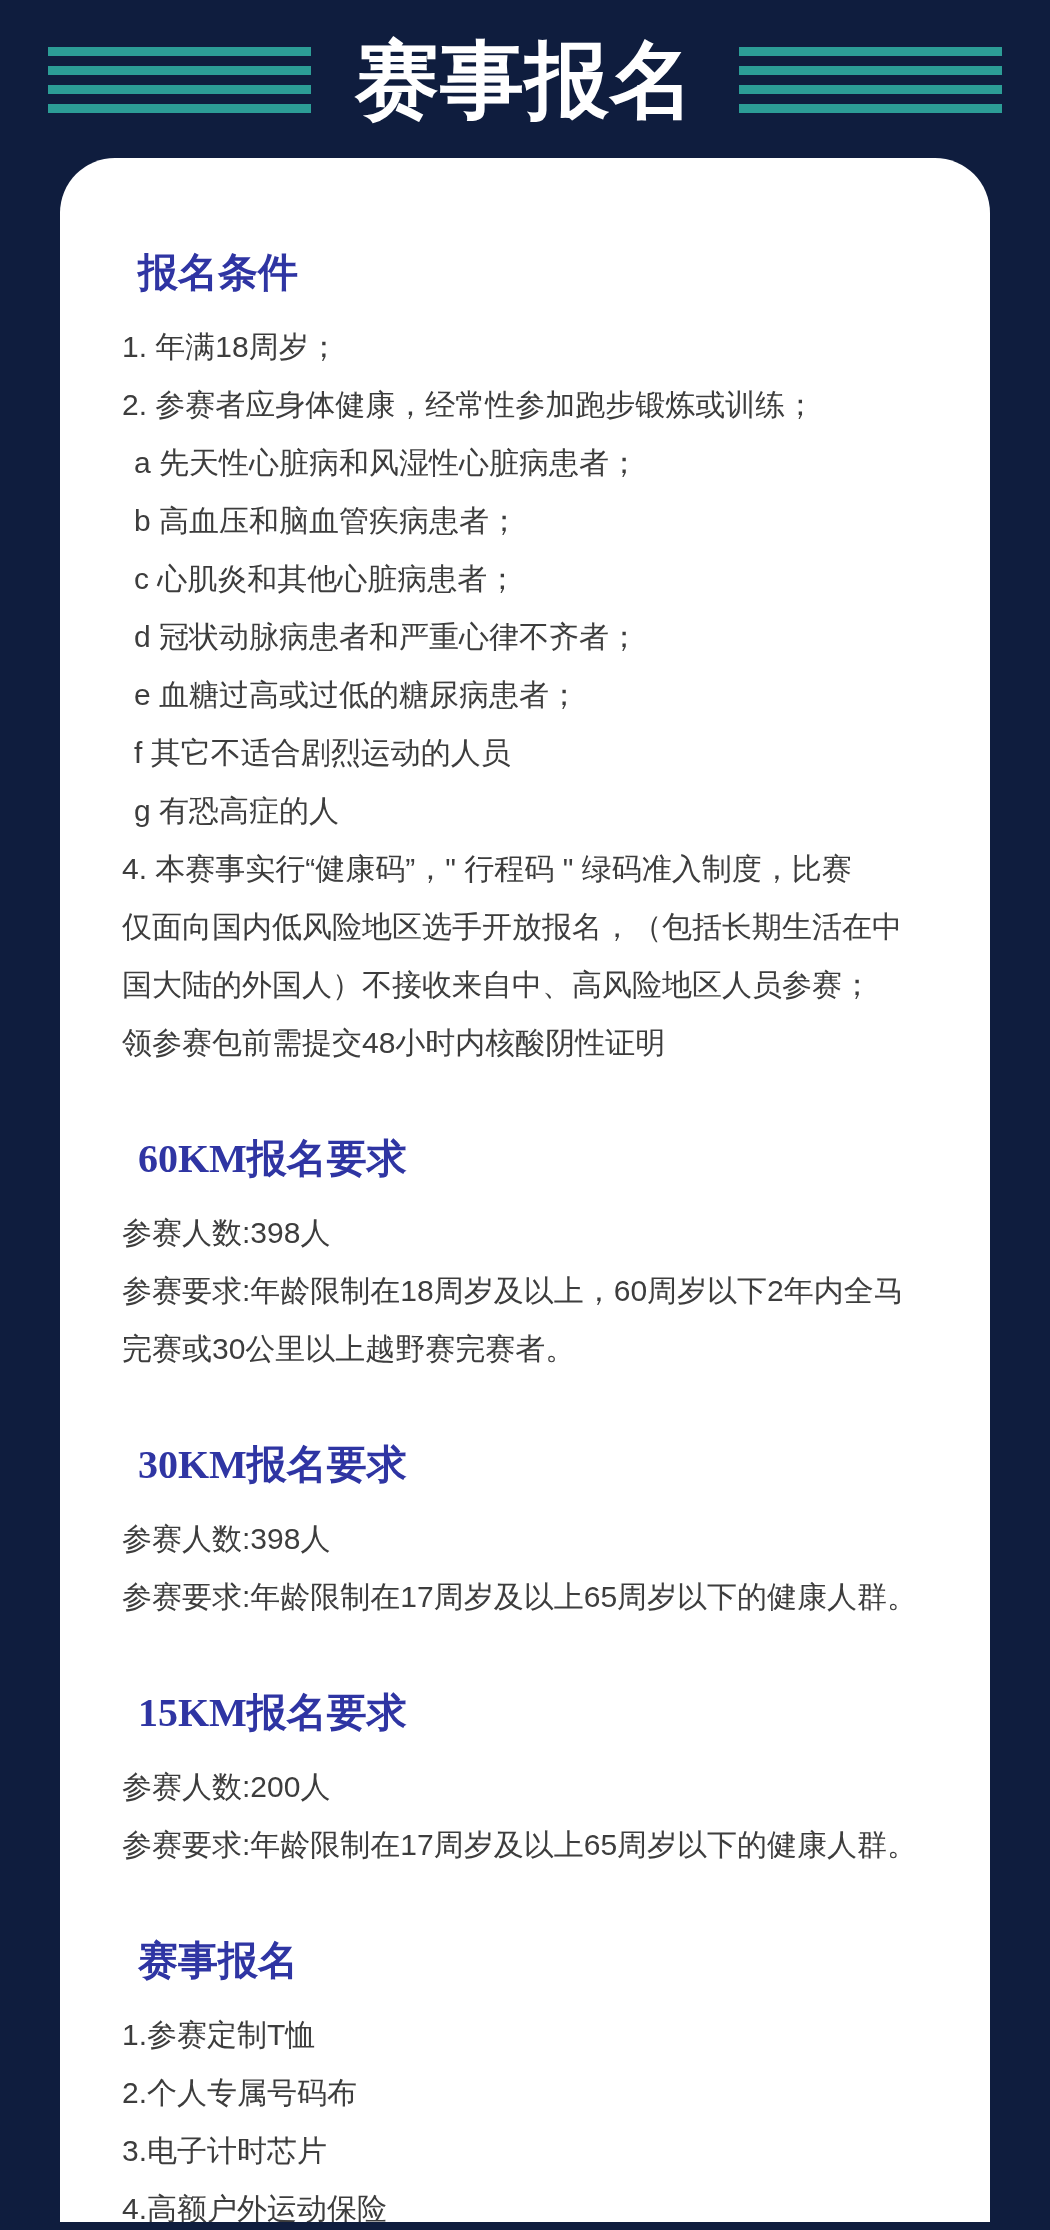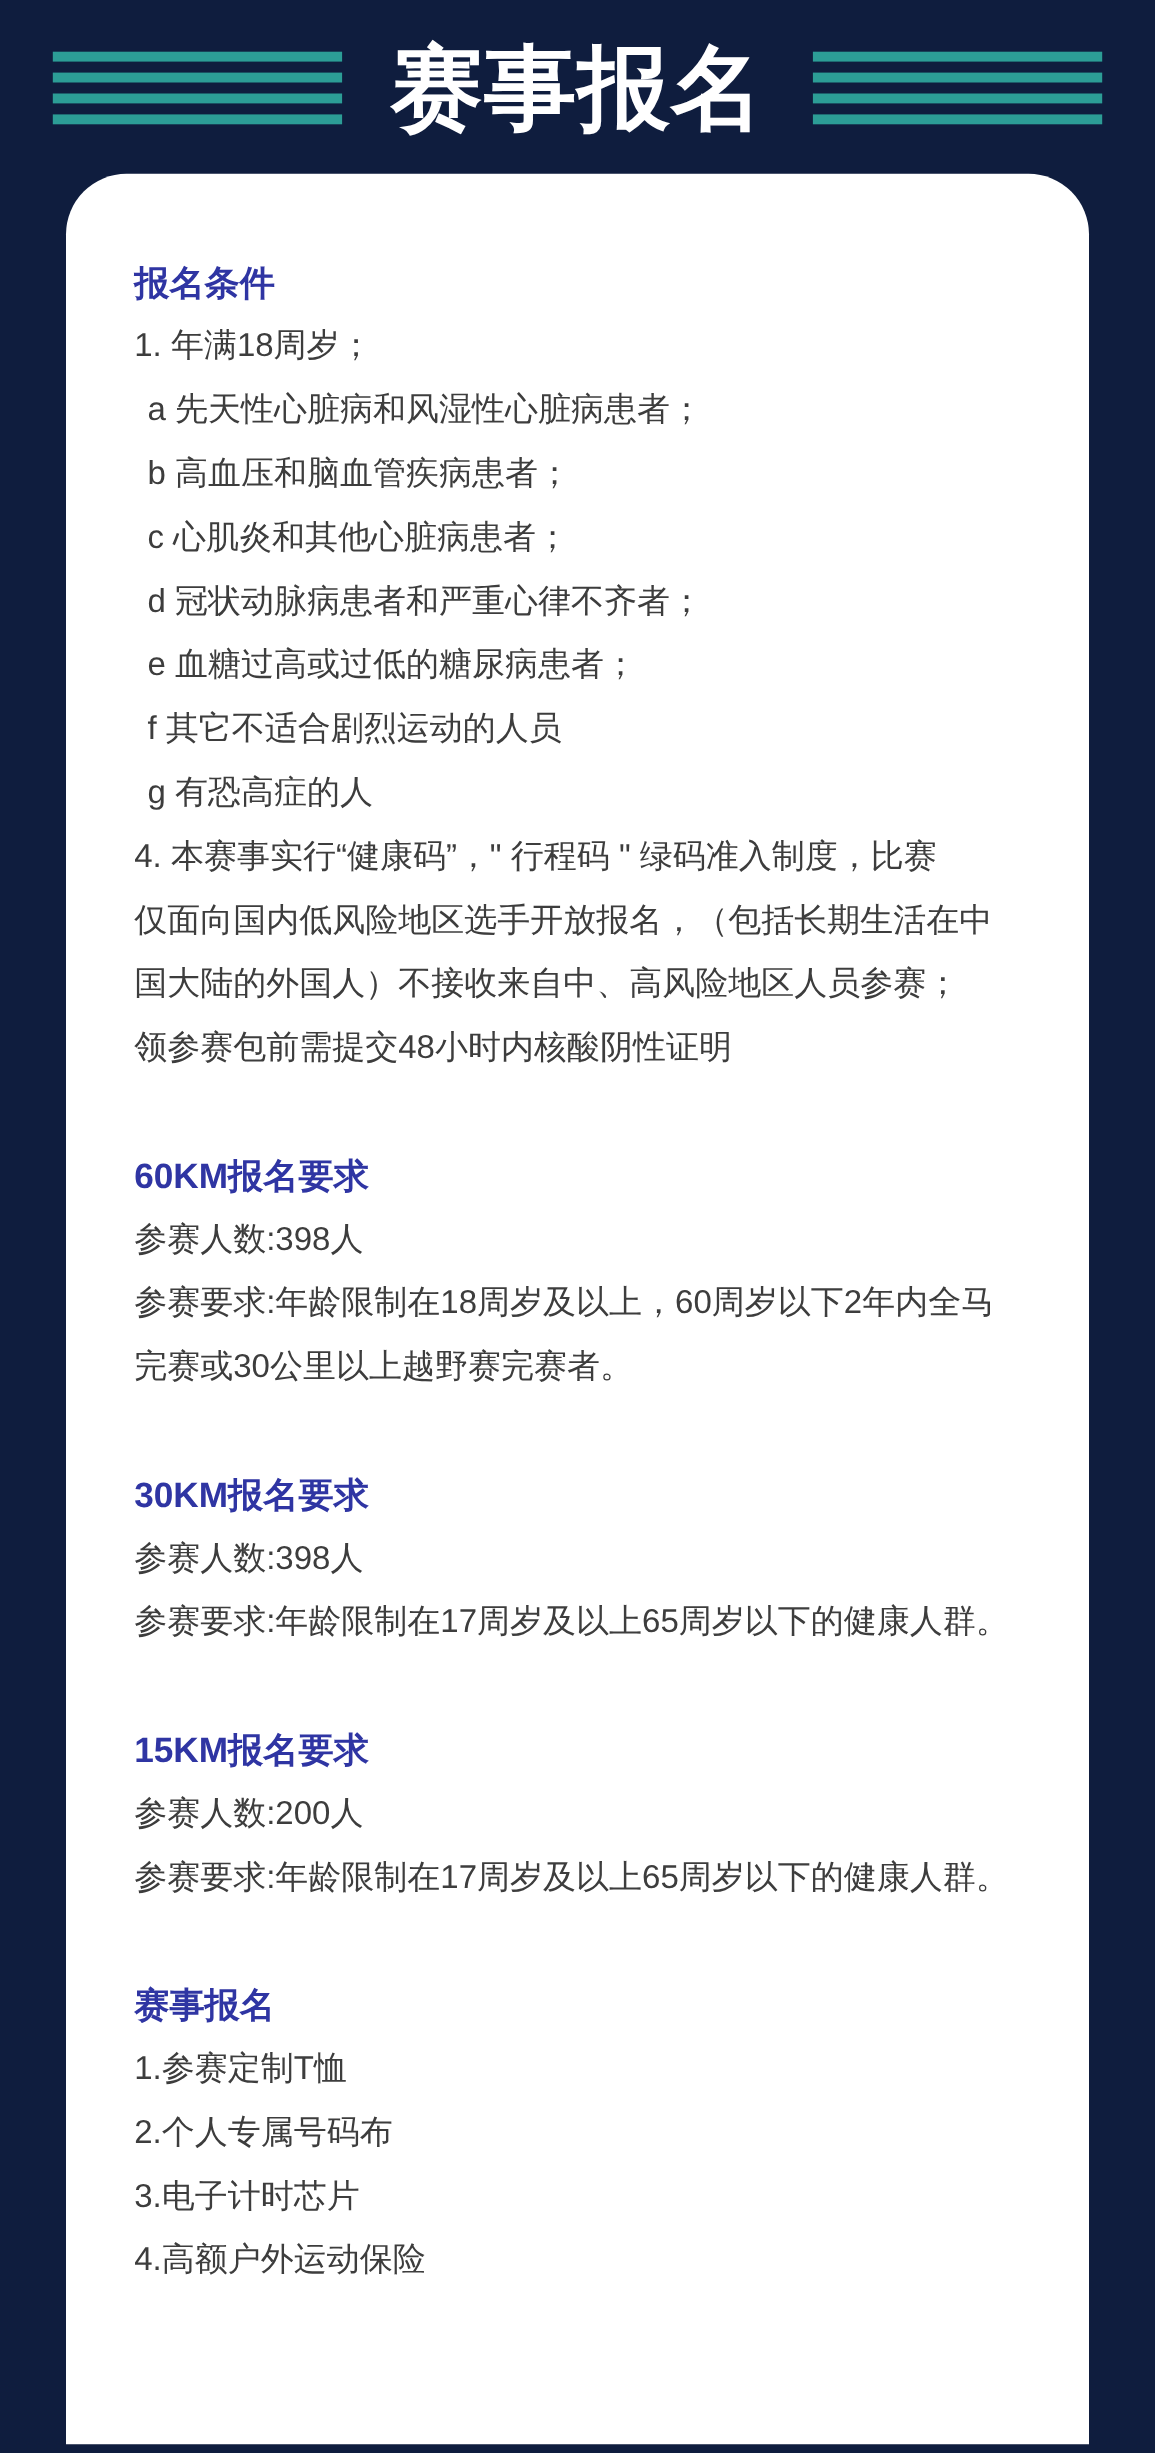--- a/index.html
+++ b/index.html
@@ -56,26 +56,27 @@
     bottom: 8px;
     background: var(--card-bg, #FFFFFF);
     border-radius: 55px 55px 0 0;
     box-sizing: border-box;
     padding: 70px 60px 0 62px;
     overflow: hidden;
   }
   .section { margin: 0; }
   .section + .section { margin-top: 58px; }
   .section-heading {
-    margin: 0;
-    font-size: 32px;
+    margin: 16px;
+    font-size: 40px;
     line-height: 58px;
     font-weight: 700;
     color: var(--heading-color, #2F35A3);
     white-space: nowrap;
+    font-family: Liberation Serif, serif;
   }
   .line {
     font-size: 30px;
     line-height: 58px;
     color: var(--body-color, #3D3D3D);
     white-space: nowrap;
   }
   .line.indent { padding-left: 12px; }
 </style>
 </head>
@@ -95,20 +96,21 @@
         <i></i>
         <i></i>
         <i></i>
     </div>
   </header>
 
   <main class="card" id="card">
       <section class="section">
         <h2 class="section-heading">报名条件</h2>
         <div class="line">1. 年满18周岁；</div>
+        <div class="line">2. 参赛者应身体健康，经常性参加跑步锻炼或训练；</div>
         <div class="line indent">a 先天性心脏病和风湿性心脏病患者；</div>
         <div class="line indent">b 高血压和脑血管疾病患者；</div>
         <div class="line indent">c 心肌炎和其他心脏病患者；</div>
         <div class="line indent">d 冠状动脉病患者和严重心律不齐者；</div>
         <div class="line indent">e 血糖过高或过低的糖尿病患者；</div>
         <div class="line indent">f 其它不适合剧烈运动的人员</div>
         <div class="line indent">g 有恐高症的人</div>
         <div class="line">4. 本赛事实行“健康码”，" 行程码 " 绿码准入制度，比赛</div>
         <div class="line">仅面向国内低风险地区选手开放报名，（包括长期生活在中</div>
         <div class="line">国大陆的外国人）不接收来自中、高风险地区人员参赛；</div>

